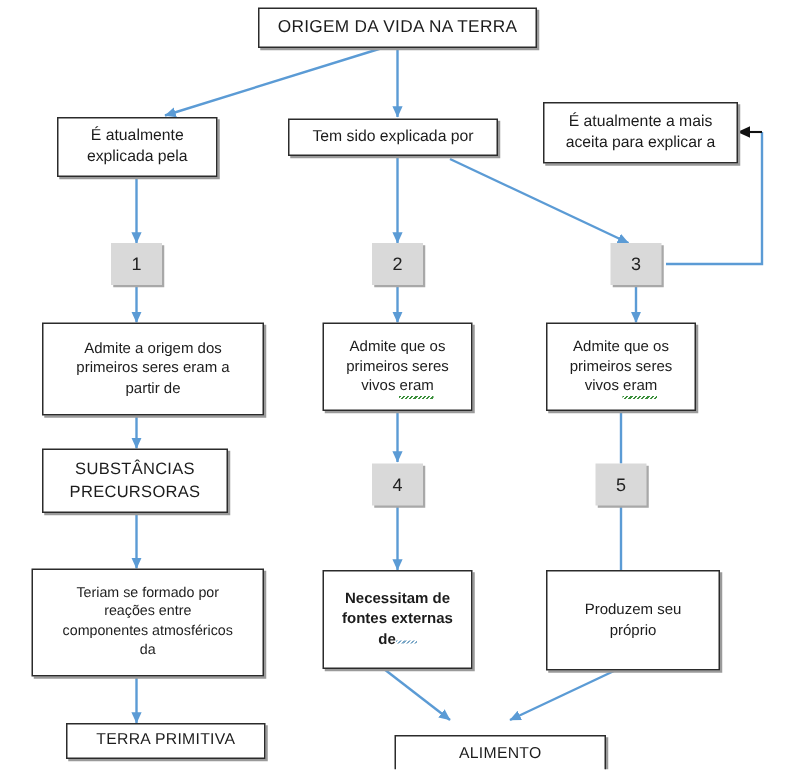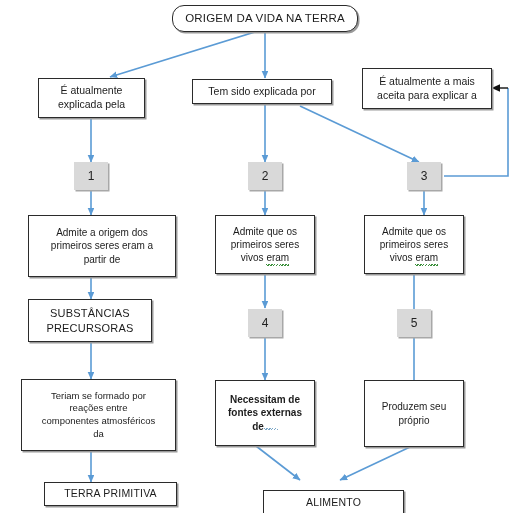--- a/index.html
+++ b/index.html
@@ -140,21 +140,21 @@
       <path d="M410,447 L340,480" marker-end="url(#ah-blue)"></path>
 
       <path d="M444,176 L508,176 L508,88"></path>
     </g>
 
     <g stroke="#111111" stroke-width="1.4" fill="none">
       <path d="M508,88 L492,88" marker-end="url(#ah-black)"></path>
     </g>
   </svg>
 
-  <div class="node shadow caps" style="left:172px; top:5px; width:186px; height:27px; font-size:11.5px;border-radius:12px;">
+  <div class="node shadow caps" style="left:172px; top:5px; width:186px; height:27px; font-size:11.5px;">
     <span class="txt">ORIGEM DA VIDA NA TERRA</span>
   </div>
 
   <div class="node shadow" style="left:38px; top:78px; width:107px; height:40px; font-size:10.5px;">
     <span class="txt">É atualmente
 explicada pela</span>
   </div>
 
   <div class="node shadow" style="left:192px; top:79px; width:140px; height:25px; font-size:10.5px;">
     <span class="txt">Tem sido explicada por</span>
@@ -211,21 +211,21 @@
 componentes atmosféricos
 da</span>
   </div>
 
   <div class="node shadow" style="left:215px; top:380px; width:100px; height:66px; font-size:10px;font-weight:bold;">
     <span class="txt"><span>Necessitam de
 fontes externas
 de</span><span class="sq-plain"></span></span>
   </div>
 
-  <div class="node shadow" style="left:364px; top:380px; width:100px; height:67px; font-size:10px;">
+  <div class="node shadow" style="left:364px; top:380px; width:116px; height:67px; font-size:10px;">
     <span class="txt">Produzem seu
 próprio</span>
   </div>
 
   <div class="node shadow caps" style="left:44px; top:482px; width:133px; height:24px; font-size:10.5px;">
     <span class="txt">TERRA PRIMITIVA</span>
   </div>
 
   <div class="node shadow caps" style="left:263px; top:480px; width:141px; height:25px; font-size:10.5px;margin-top:10px;">
     <span class="txt">ALIMENTO</span>

